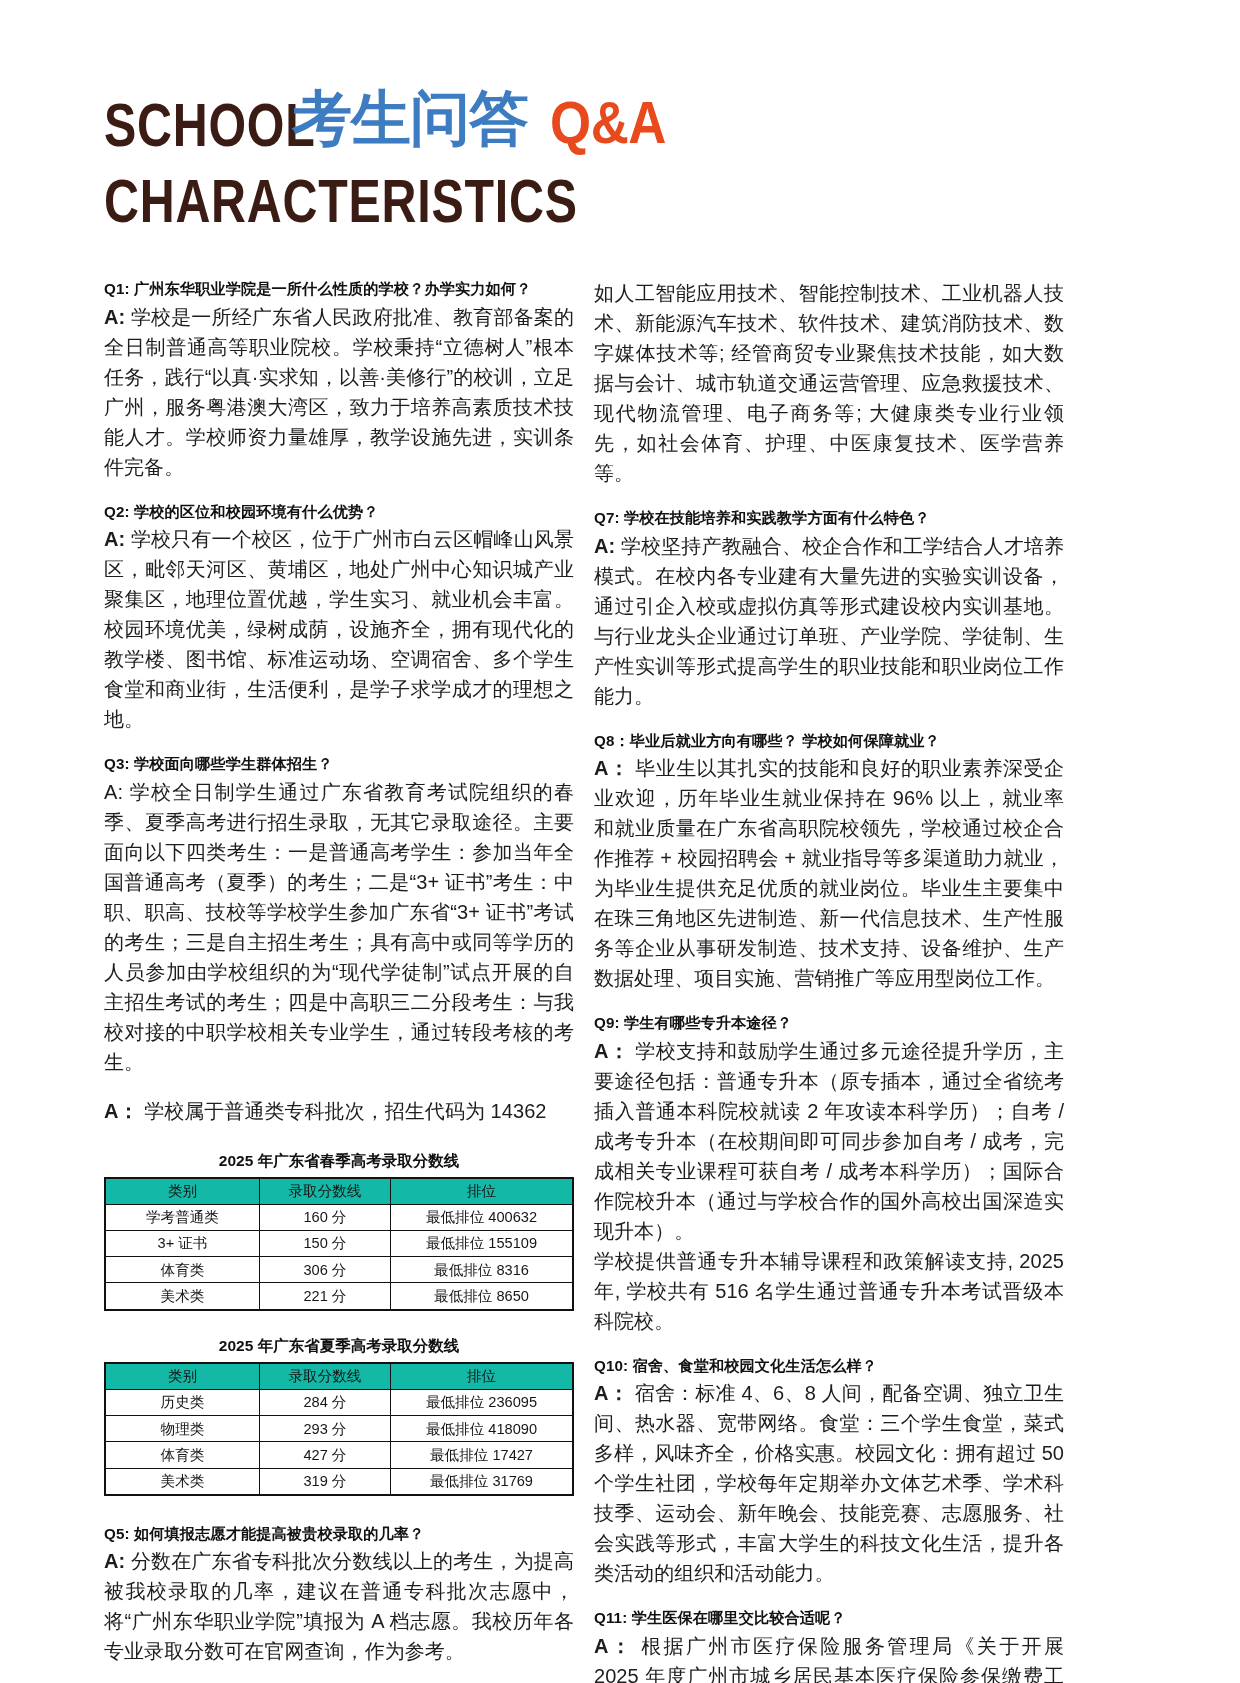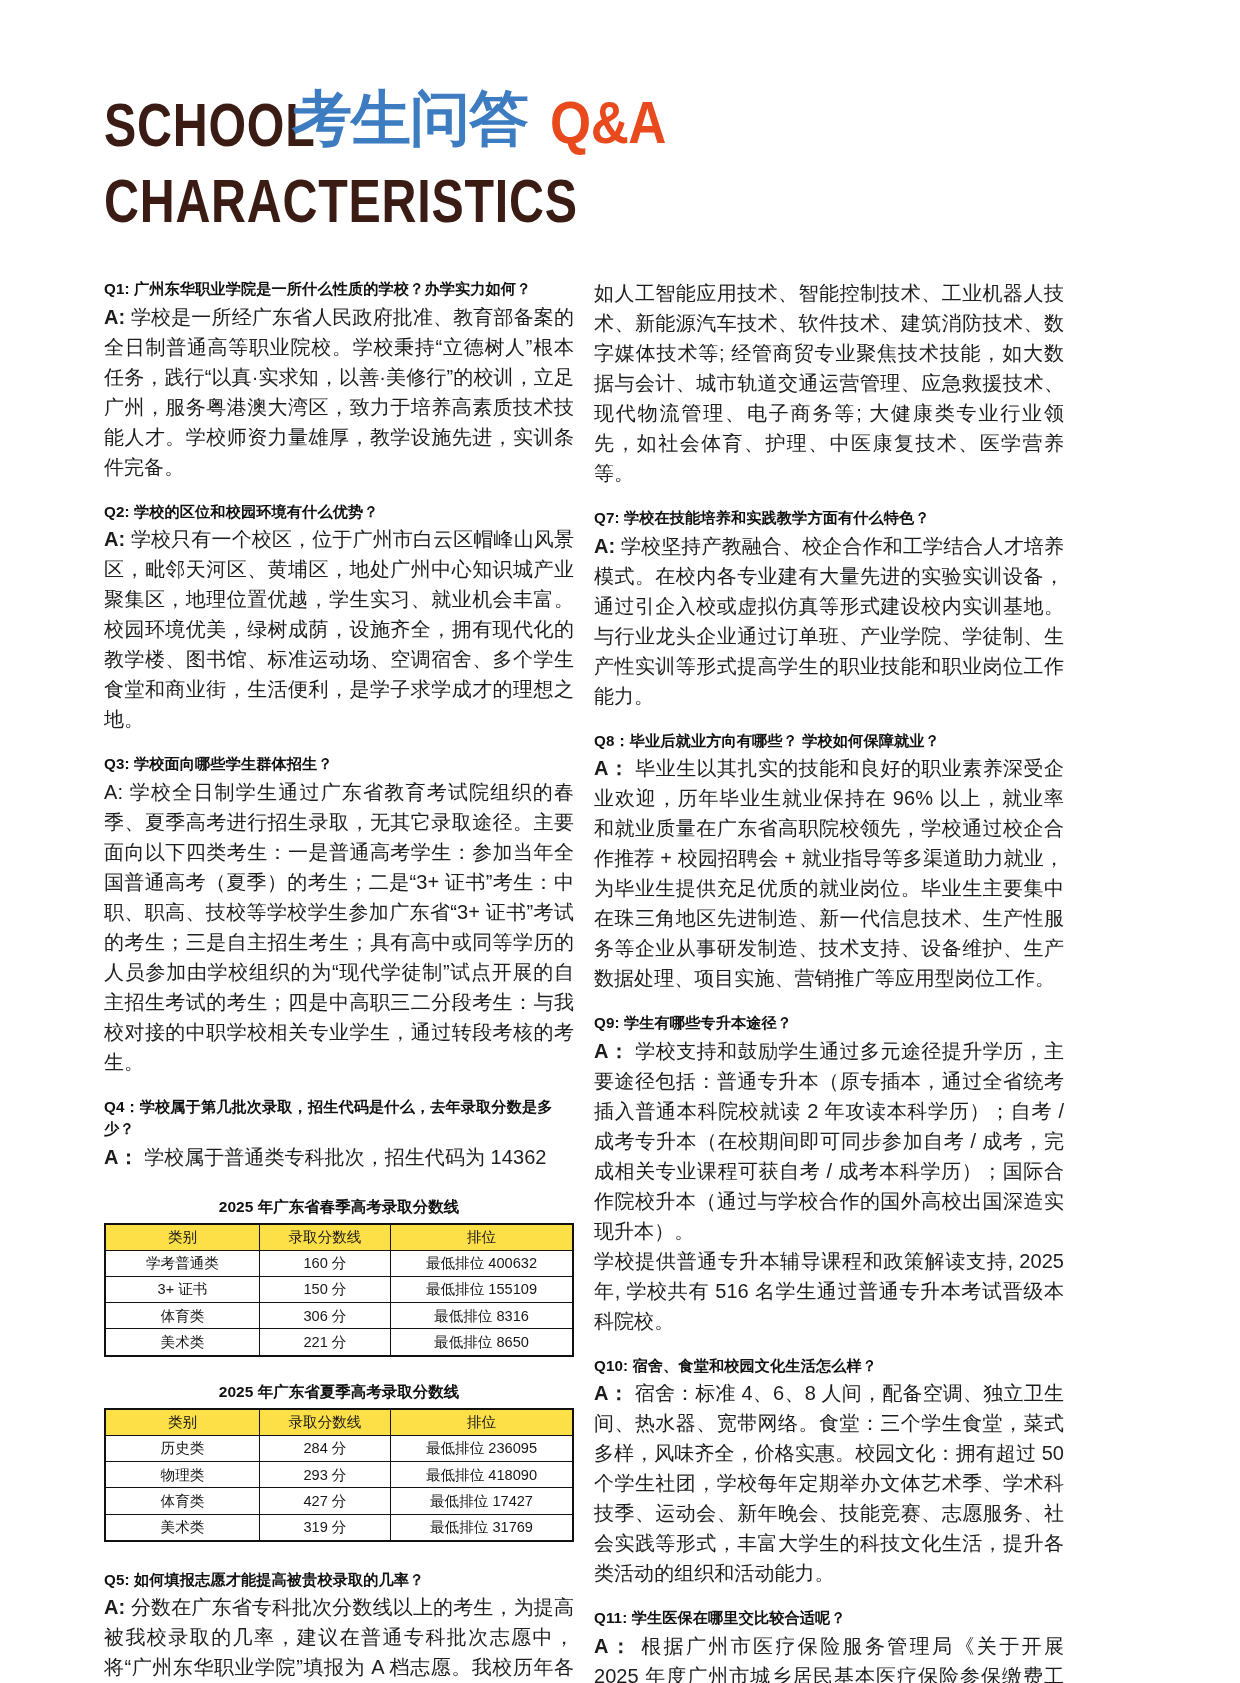--- a/index.html
+++ b/index.html
@@ -112,21 +112,21 @@
   }
   table.score th, table.score td{
     border:1.3px solid #111;
     text-align:center;
     padding:3.5px 2px;
     font-weight:normal;
     color:#161616;
     line-height:1.25;
   }
   table.score thead th{
-    background:#fde047;
+    background:#14b8a6;
   }
   table.score col.c1{ width:33%; }
   table.score col.c2{ width:28%; }
   table.score col.c3{ width:39%; }
 
   .spacer-sm{ height:8px; }
 </style>
 </head>
 <body>
 
@@ -156,21 +156,20 @@
         <p class="q">Q2: 学校的区位和校园环境有什么优势？</p>
         <p class="a"><span class="lead">A:</span><span> 学校只有一个校区，位于广州市白云区帽峰山风景区，毗邻天河区、黄埔区，地处广州中心知识城产业聚集区，地理位置优越，学生实习、就业机会丰富。校园环境优美，绿树成荫，设施齐全，拥有现代化的教学楼、图书馆、标准运动场、空调宿舍、多个学生食堂和商业街，生活便利，是学子求学成才的理想之地。</span></p>
       </div>
 
       <div class="qa">
         <p class="q">Q3: 学校面向哪些学生群体招生？</p>
         <p class="a lead-normal"><span class="lead">A:</span><span> 学校全日制学生通过广东省教育考试院组织的春季、夏季高考进行招生录取，无其它录取途径。主要面向以下四类考生：一是普通高考学生：参加当年全国普通高考（夏季）的考生；二是“3+ 证书”考生：中职、职高、技校等学校学生参加广东省“3+ 证书”考试的考生；三是自主招生考生；具有高中或同等学历的人员参加由学校组织的为“现代学徒制”试点开展的自主招生考试的考生；四是中高职三二分段考生：与我校对接的中职学校相关专业学生，通过转段考核的考生。</span></p>
       </div>
 
       <div class="qa">
-        <p class="q">Q4：学校属于第几批次录取，招生代码是什么，去年录取分数是多少？</p>
         <p class="a"><span class="lead">A：</span><span> 学校属于普通类专科批次，招生代码为 14362</span></p>
 
         <div class="tbl-title">2025 年广东省春季高考录取分数线</div>
         <table class="score">
           <colgroup>
               <col class="c1">
               <col class="c2">
               <col class="c3">
             </colgroup>
           <thead>

